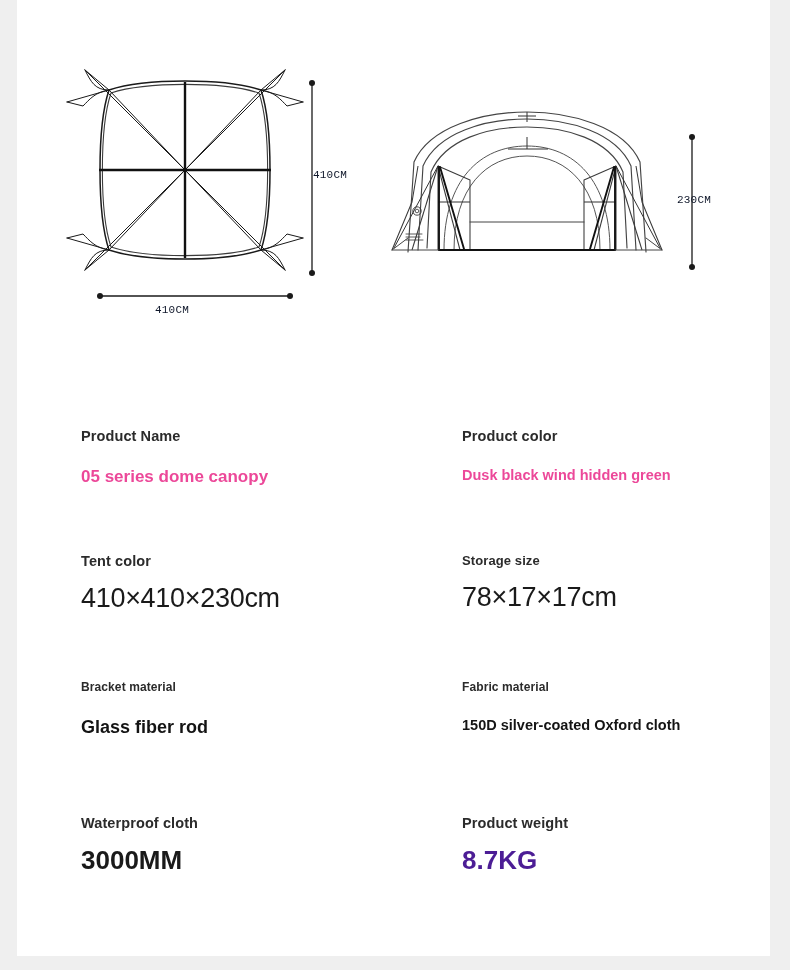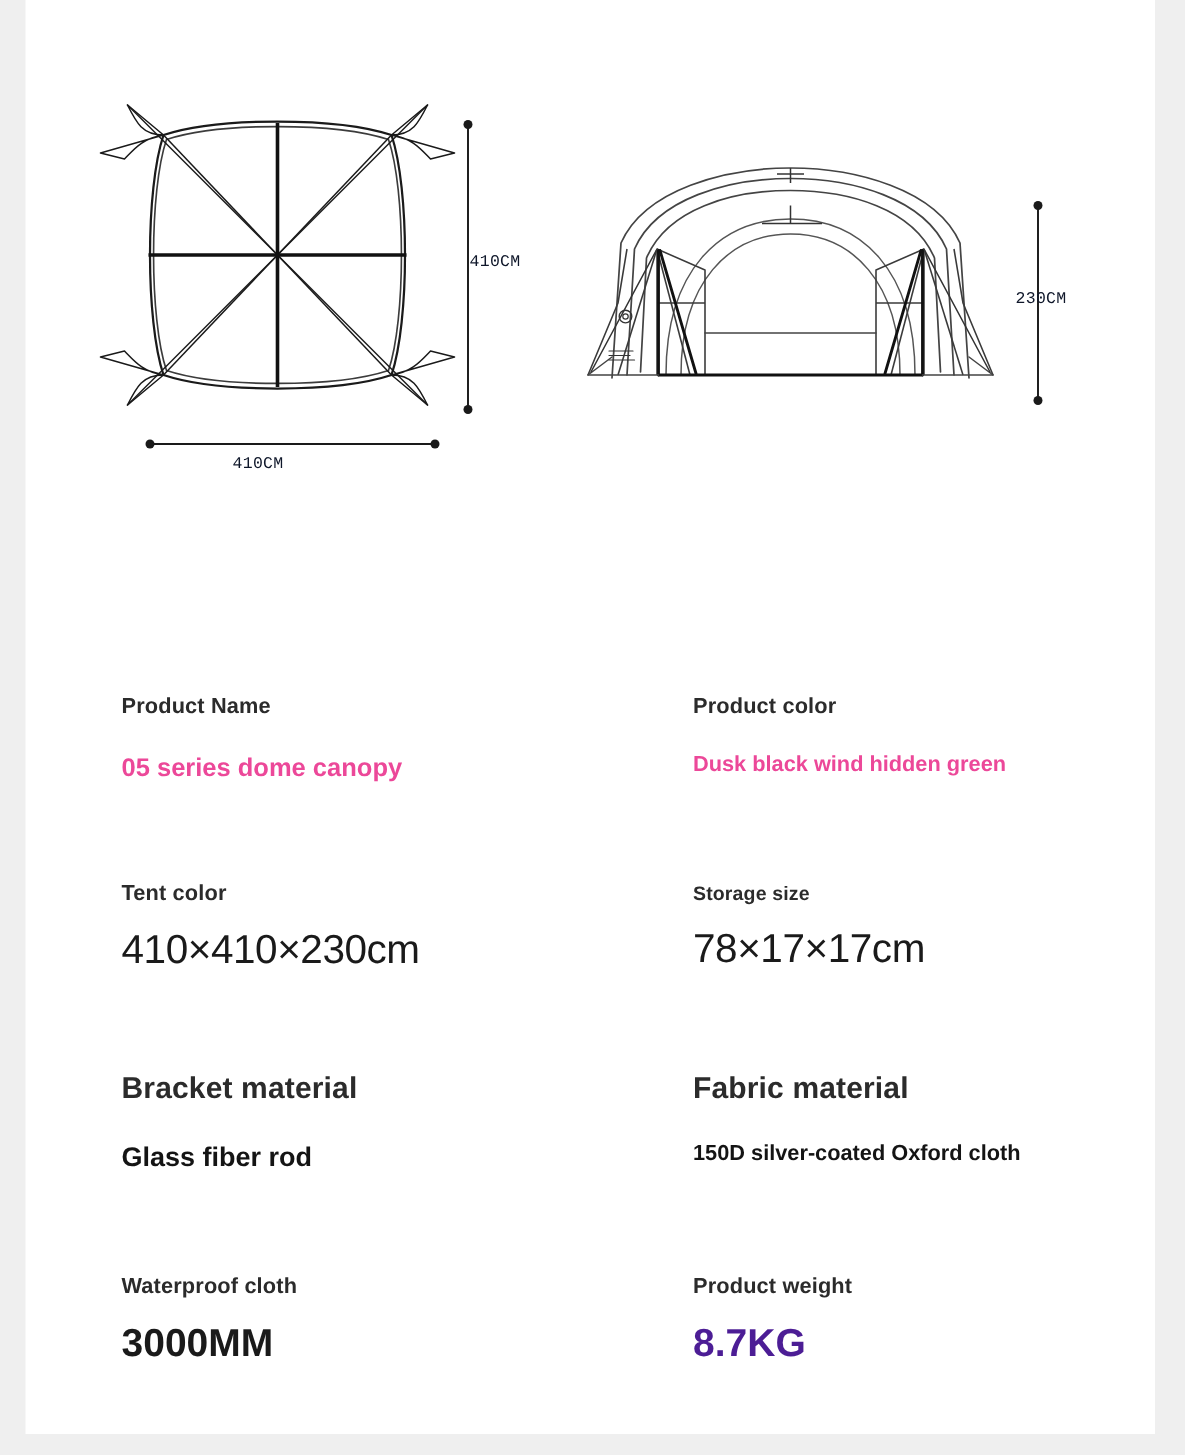--- a/index.html
+++ b/index.html
@@ -53,21 +53,21 @@
     white-space: nowrap;
   }
   .dim-410-v { left: 296px; top: 169px; }
   .dim-410-h { left: 138px; top: 304px; }
   .dim-230-v { left: 660px; top: 194px; }
 
   
   .specs {
     position: absolute;
     left: 0;
-    top: 463px;
+    top: 428px;
     width: 753px;
   }
   .spec-row {
     position: relative;
     display: flex;
     width: 753px;
   }
   .spec-col {
     position: relative;
   }
@@ -92,21 +92,21 @@
   .r1 .right .spec-value { font-size: 14.5px; }
 
   
   .r2 { height: 127px; }
   .r2 .spec-label { font-size: 14.5px; letter-spacing: 0.1px; }
   .r2 .right .spec-label { font-size: 13px; }
   .r2 .spec-value { font-size: 27px; font-weight: normal; color: #1a1a1a; margin-top: 14px; letter-spacing: -0.3px; }
 
   
   .r3 { height: 135px; }
-  .r3 .spec-label { font-size: 20px; letter-spacing: 0.1px; }
+  .r3 .spec-label { font-size: 12px; letter-spacing: 0.1px; }
   .r3 .spec-value { font-size: 18px; font-weight: bold; color: #141414; margin-top: 23px; }
   .r3 .right .spec-value { font-size: 14.5px; }
 
   
   .r4 { height: 110px; }
   .r4 .spec-label { font-size: 14.5px; letter-spacing: 0.1px; }
   .r4 .spec-value { font-size: 26px; font-weight: bold; color: #1a1a1a; margin-top: 14px; }
   .r4 .right .spec-value { color: #4c1d95; }
 </style>
 </head>

